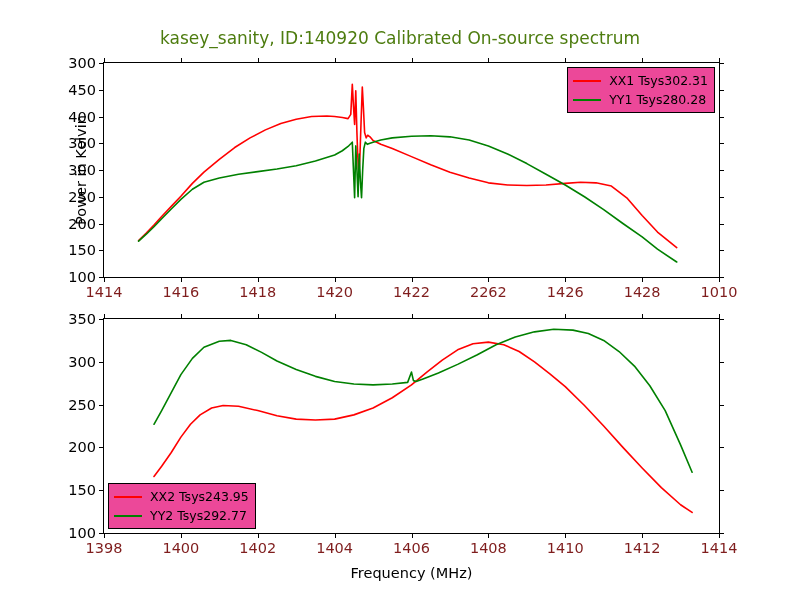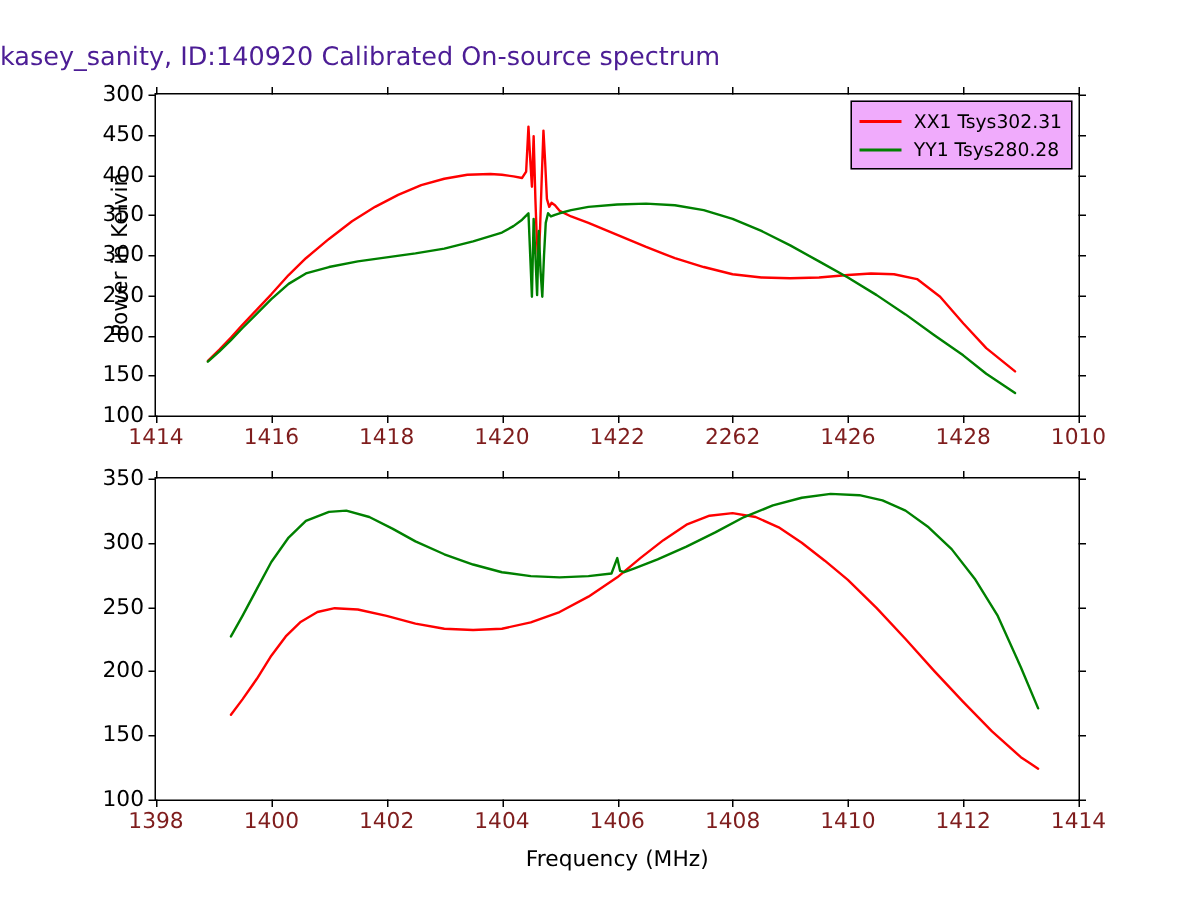--- a/index.html
+++ b/index.html
@@ -13,22 +13,23 @@
     height: 600px;
     background: #ffffff;
     font-family: "DejaVu Sans", sans-serif;
     overflow: hidden;
   }
   .figure-title {
     position: absolute;
     left: 0;
     top: 28px;
     width: 800px;
+    text-align: center;
     font-size: 17px;
-    color: #4c1d95;
+    color: #4d7c0f;
     white-space: nowrap;
   }
   .axes {
     position: absolute;
     box-sizing: border-box;
     border: 1.2px solid #000000;
     background: #ffffff;
   }
   #axes-top   { left: 103px; top: 62px;  width: 617px; height: 216px; }
   #axes-bottom{ left: 103px; top: 318px; width: 617px; height: 216px; }
@@ -107,21 +108,21 @@
     font-size: 14.5px;
     color: #000000;
     white-space: nowrap;
   }
 
   
   .legend {
     position: absolute;
     box-sizing: border-box;
     border: 1.2px solid #000000;
-    background: #f0abfc;
+    background: #ec4899;
     padding: 4px 6px 4px 5px;
     display: flex;
     flex-direction: column;
     gap: 2px;
     z-index: 5;
   }
   #legend-top    { right: 4px; top: 4px; }
   #legend-bottom { left: 4px;  bottom: 4px; }
   .legend-row {
     display: flex;
@@ -224,20 +225,30 @@
     </div>
 
   <div class="axes" id="axes-bottom">
     <svg class="plot-svg" id="svg-bottom" viewBox="0 0 617 216" preserveAspectRatio="none">
         <polyline points="50.13,158.98 57.84,148.61 67.48,134.78 77.13,119.23 86.77,106.27 96.41,96.77 107.97,89.86 119.54,87.26 134.97,88.13 154.25,92.45 173.53,97.63 192.81,101.09 212.09,101.95 231.38,101.09 250.66,96.77 269.94,89.86 289.22,79.49 308.50,66.53 323.93,53.57 339.35,41.47 354.78,31.10 370.20,25.06 385.63,23.33 401.05,25.92 416.47,32.83 431.90,43.20 447.32,55.30 462.75,68.26 482.03,87.26 501.31,108.00 520.59,129.60 539.88,150.34 559.16,170.21 578.44,187.49 590.01,195.26" fill="none" stroke="#ff0000" stroke-width="1.6" stroke-linejoin="round" stroke-linecap="round" vector-effect="non-scaling-stroke"></polyline>
         <polyline points="50.13,106.27 57.84,92.45 67.48,74.30 77.13,56.16 88.69,39.74 100.26,28.51 115.69,22.46 127.26,21.60 142.68,25.92 158.11,33.70 173.53,42.34 192.81,50.98 212.09,57.89 231.38,63.07 250.66,65.66 269.94,66.53 289.22,65.66 304.64,63.94 308.50,53.57 310.43,62.21 313.13,63.07 320.07,60.48 335.49,54.43 354.78,45.79 374.06,36.29 393.34,25.92 412.62,18.14 431.90,12.96 451.18,10.37 470.46,11.23 485.89,14.69 501.31,21.60 516.74,32.83 532.16,47.52 547.59,67.39 563.01,92.45 578.44,127.01 590.01,154.66" fill="none" stroke="#008000" stroke-width="1.6" stroke-linejoin="round" stroke-linecap="round" vector-effect="non-scaling-stroke"></polyline>
       </svg>
 
     <div class="axis-label-x">Frequency (MHz)</div>
 
+    <div class="legend" id="legend-bottom">
+      <div class="legend-row">
+        <span class="legend-swatch" style="border-top-color:#ff0000"></span>
+        <span class="legend-text">XX2 Tsys243.95</span>
+      </div>
+      <div class="legend-row">
+        <span class="legend-swatch" style="border-top-color:#008000"></span>
+        <span class="legend-text">YY2 Tsys292.77</span>
+      </div>
+    </div>
   <div class="tick-y" style="top: 100%;"></div>
       <div class="tick-y-r" style="top: 100%;"></div>
       <div class="ticklabel-y" style="top: 100%;">100</div>
       <div class="tick-y" style="top: 80%;"></div>
       <div class="tick-y-r" style="top: 80%;"></div>
       <div class="ticklabel-y" style="top: 80%;">150</div>
       <div class="tick-y" style="top: 60%;"></div>
       <div class="tick-y-r" style="top: 60%;"></div>
       <div class="ticklabel-y" style="top: 60%;">200</div>
       <div class="tick-y" style="top: 40%;"></div>

